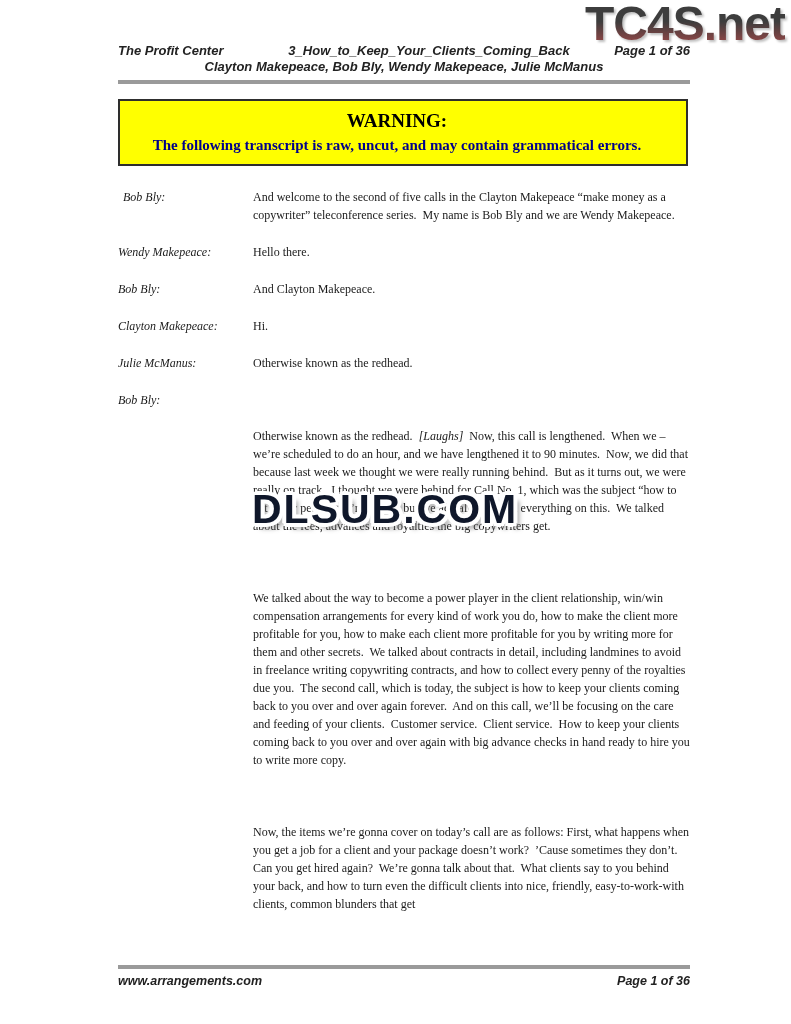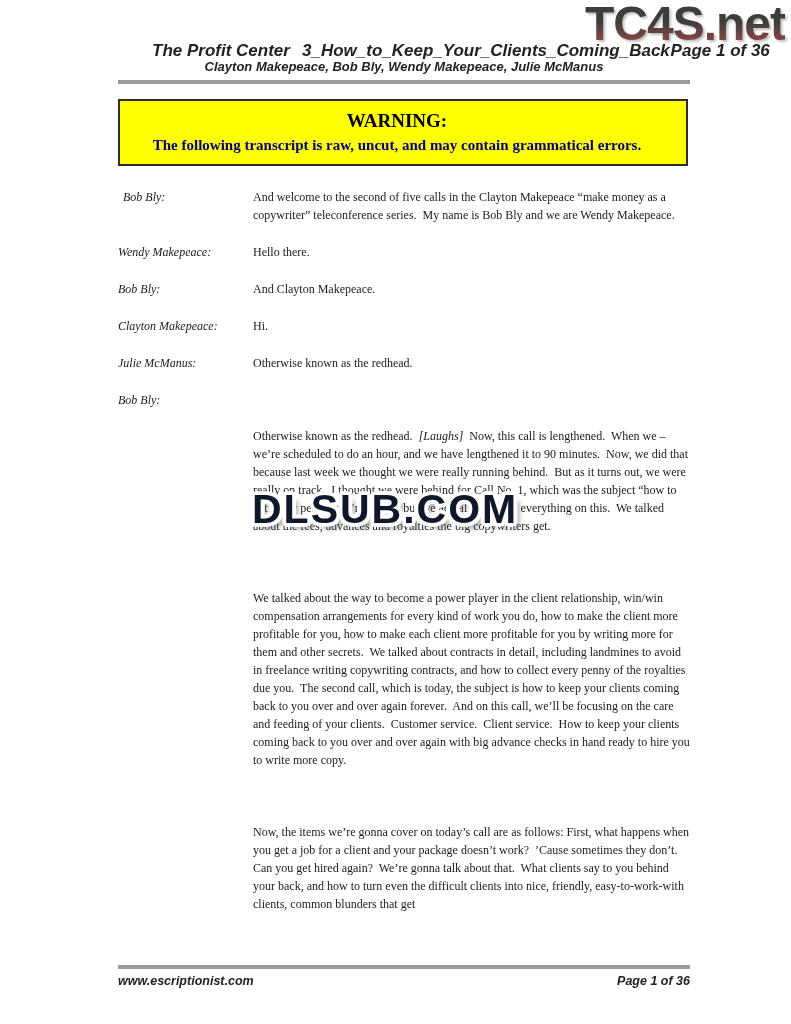--- a/index.html
+++ b/index.html
@@ -37,24 +37,23 @@
     width: 572px;
     top: 44px;
   }
 
   .header-row {
     display: flex;
     align-items: baseline;
     font-family: "Liberation Sans", sans-serif;
     font-weight: bold;
     font-style: italic;
-    font-size: 17px;
+    font-size: 13px;
     line-height: 14px;
     color: #222;
-    margin-left: 34px;
   }
   .header-left  { width: 150px; flex: none; }
   .header-center{ flex: 1; text-align: center; }
   .header-right { width: 100px; flex: none; text-align: right; }
   .header-authors {
     margin-top: 1px;
     text-align: center;
     font-family: "Liberation Sans", sans-serif;
     font-weight: bold;
     font-style: italic;
@@ -232,20 +231,20 @@
       </div>
 
     </div>
   </div>
 
   <div class="dlsub">DLSUB.COM</div>
 
   <div class="footer">
     <div class="rule"></div>
     <div class="footer-row">
-      <span>www.escriptionist.com</span>
+      <span>www.arrangements.com</span>
       <span>Page 1 of 36</span>
     </div>
   </div>
 
   <div class="traders-logo">TradersXtreme.com</div>
 
 </div>
 
 </body></html>

